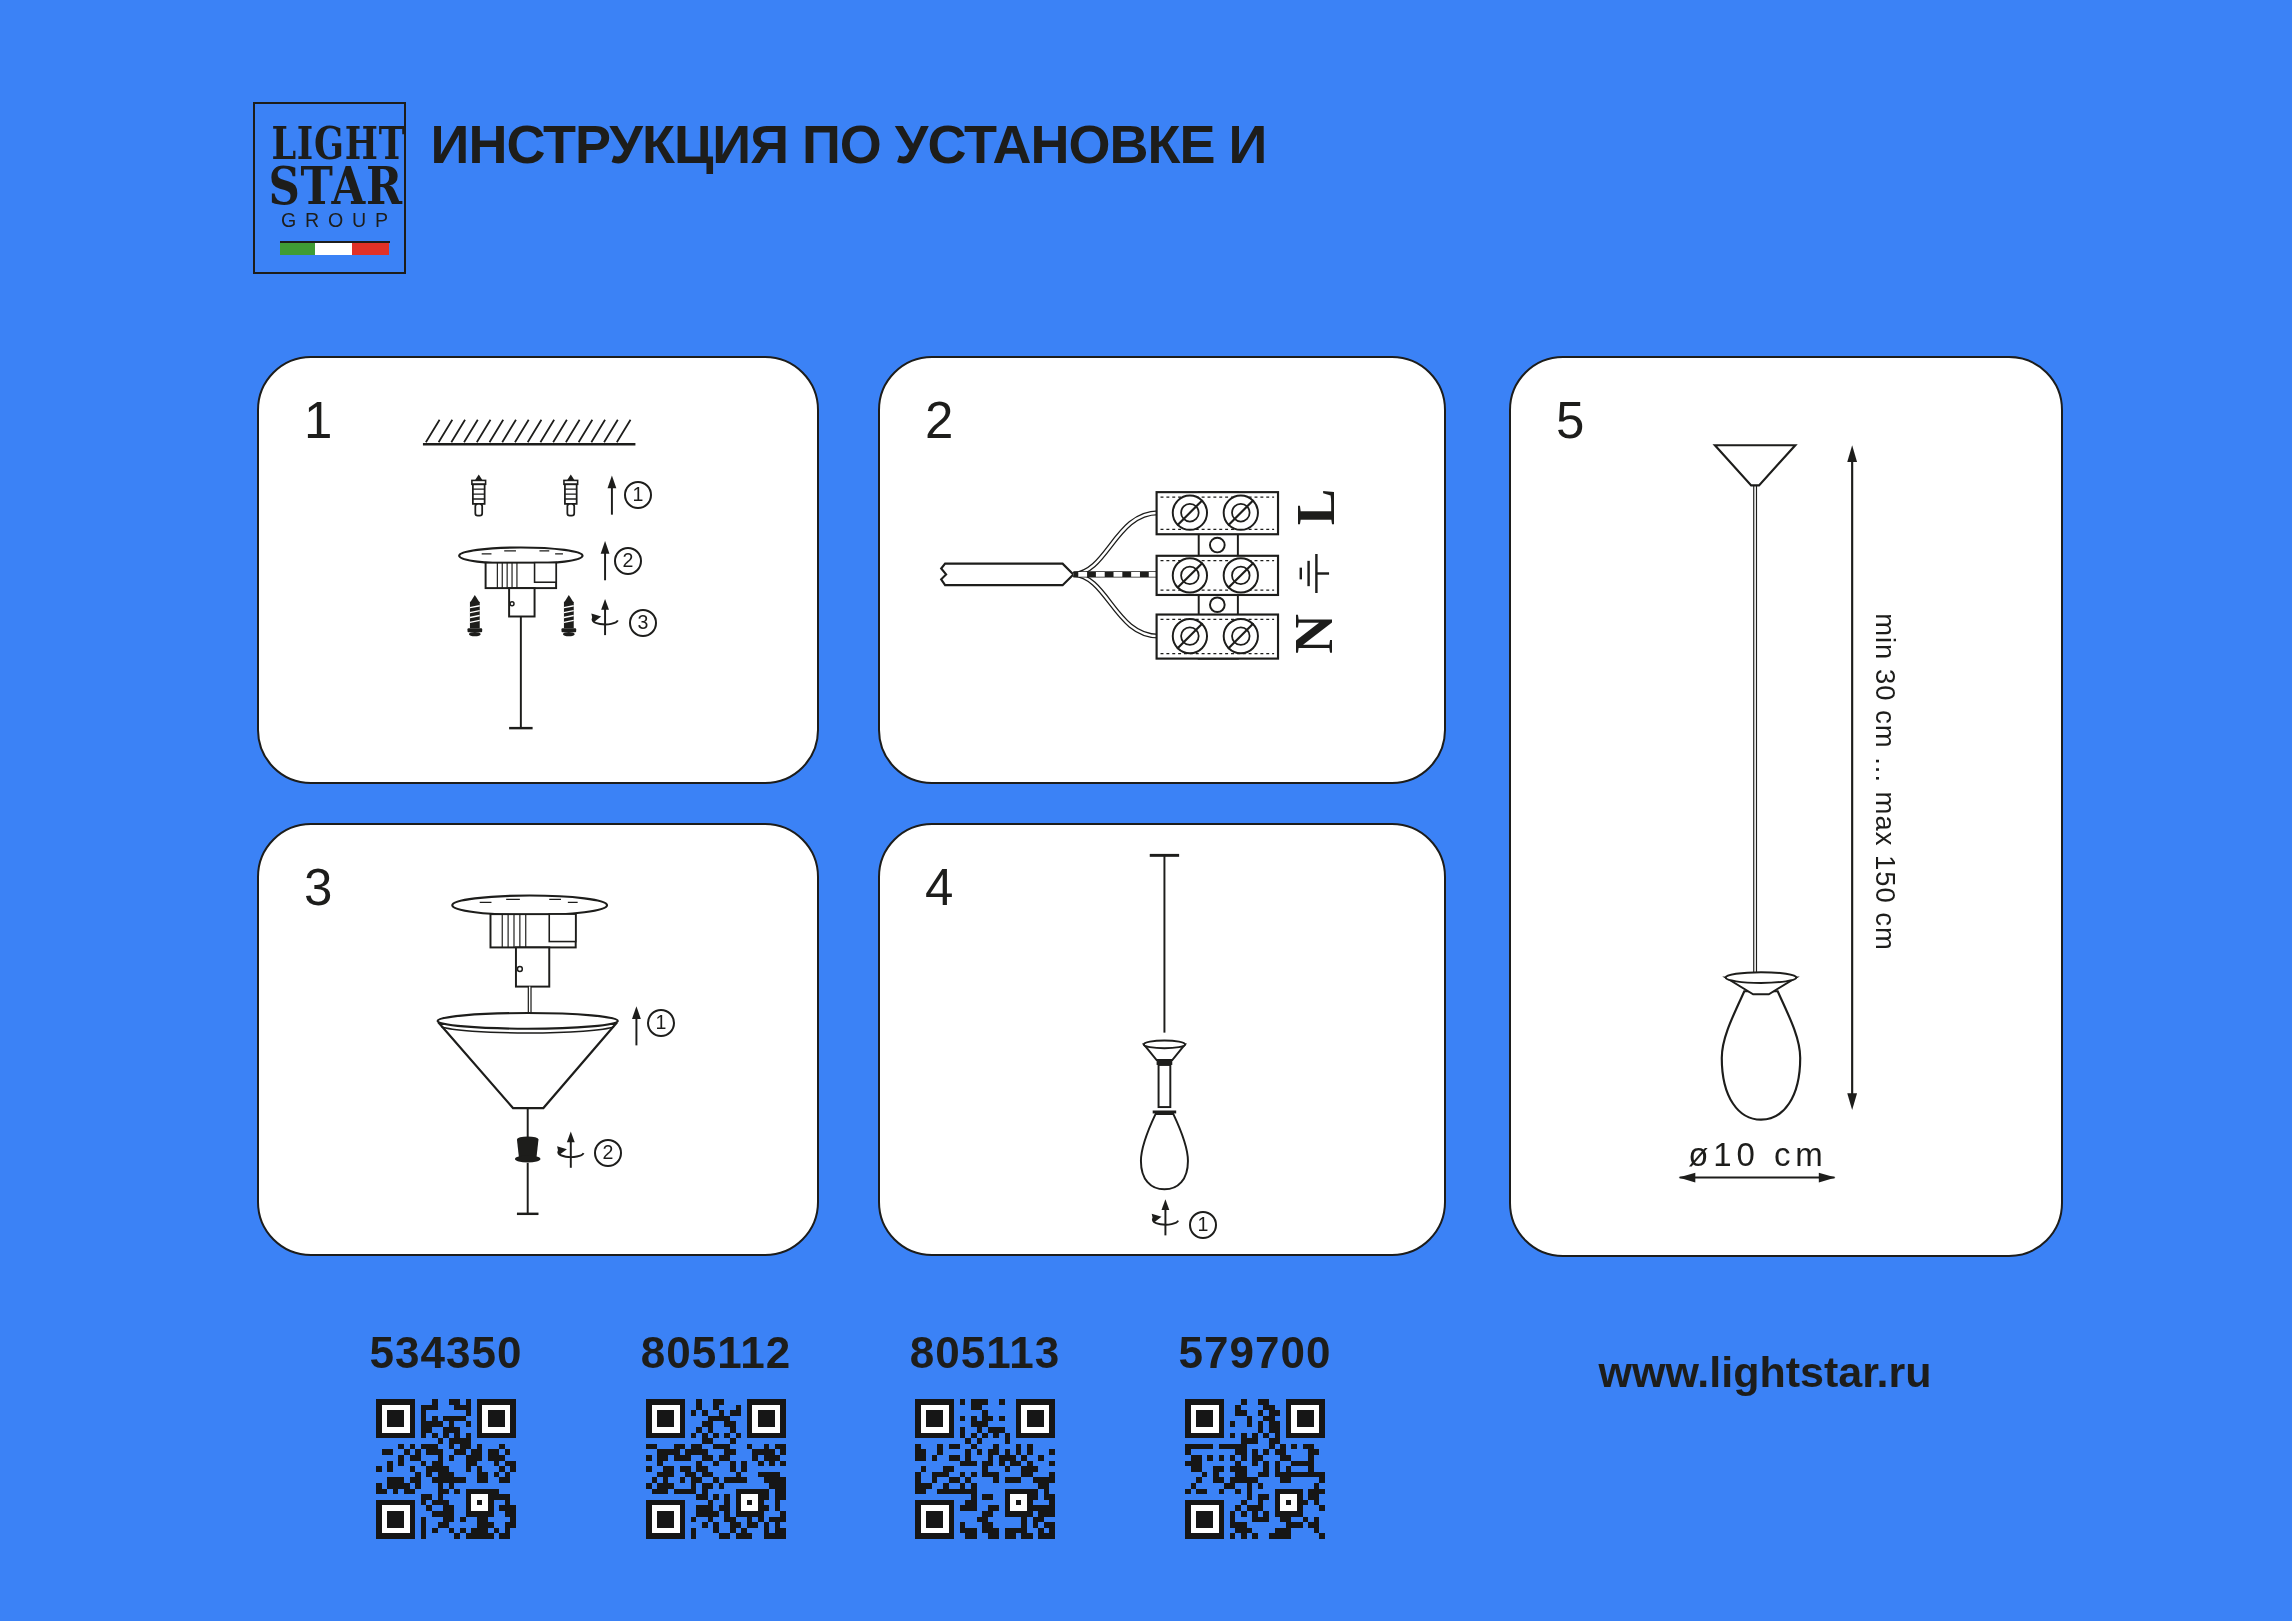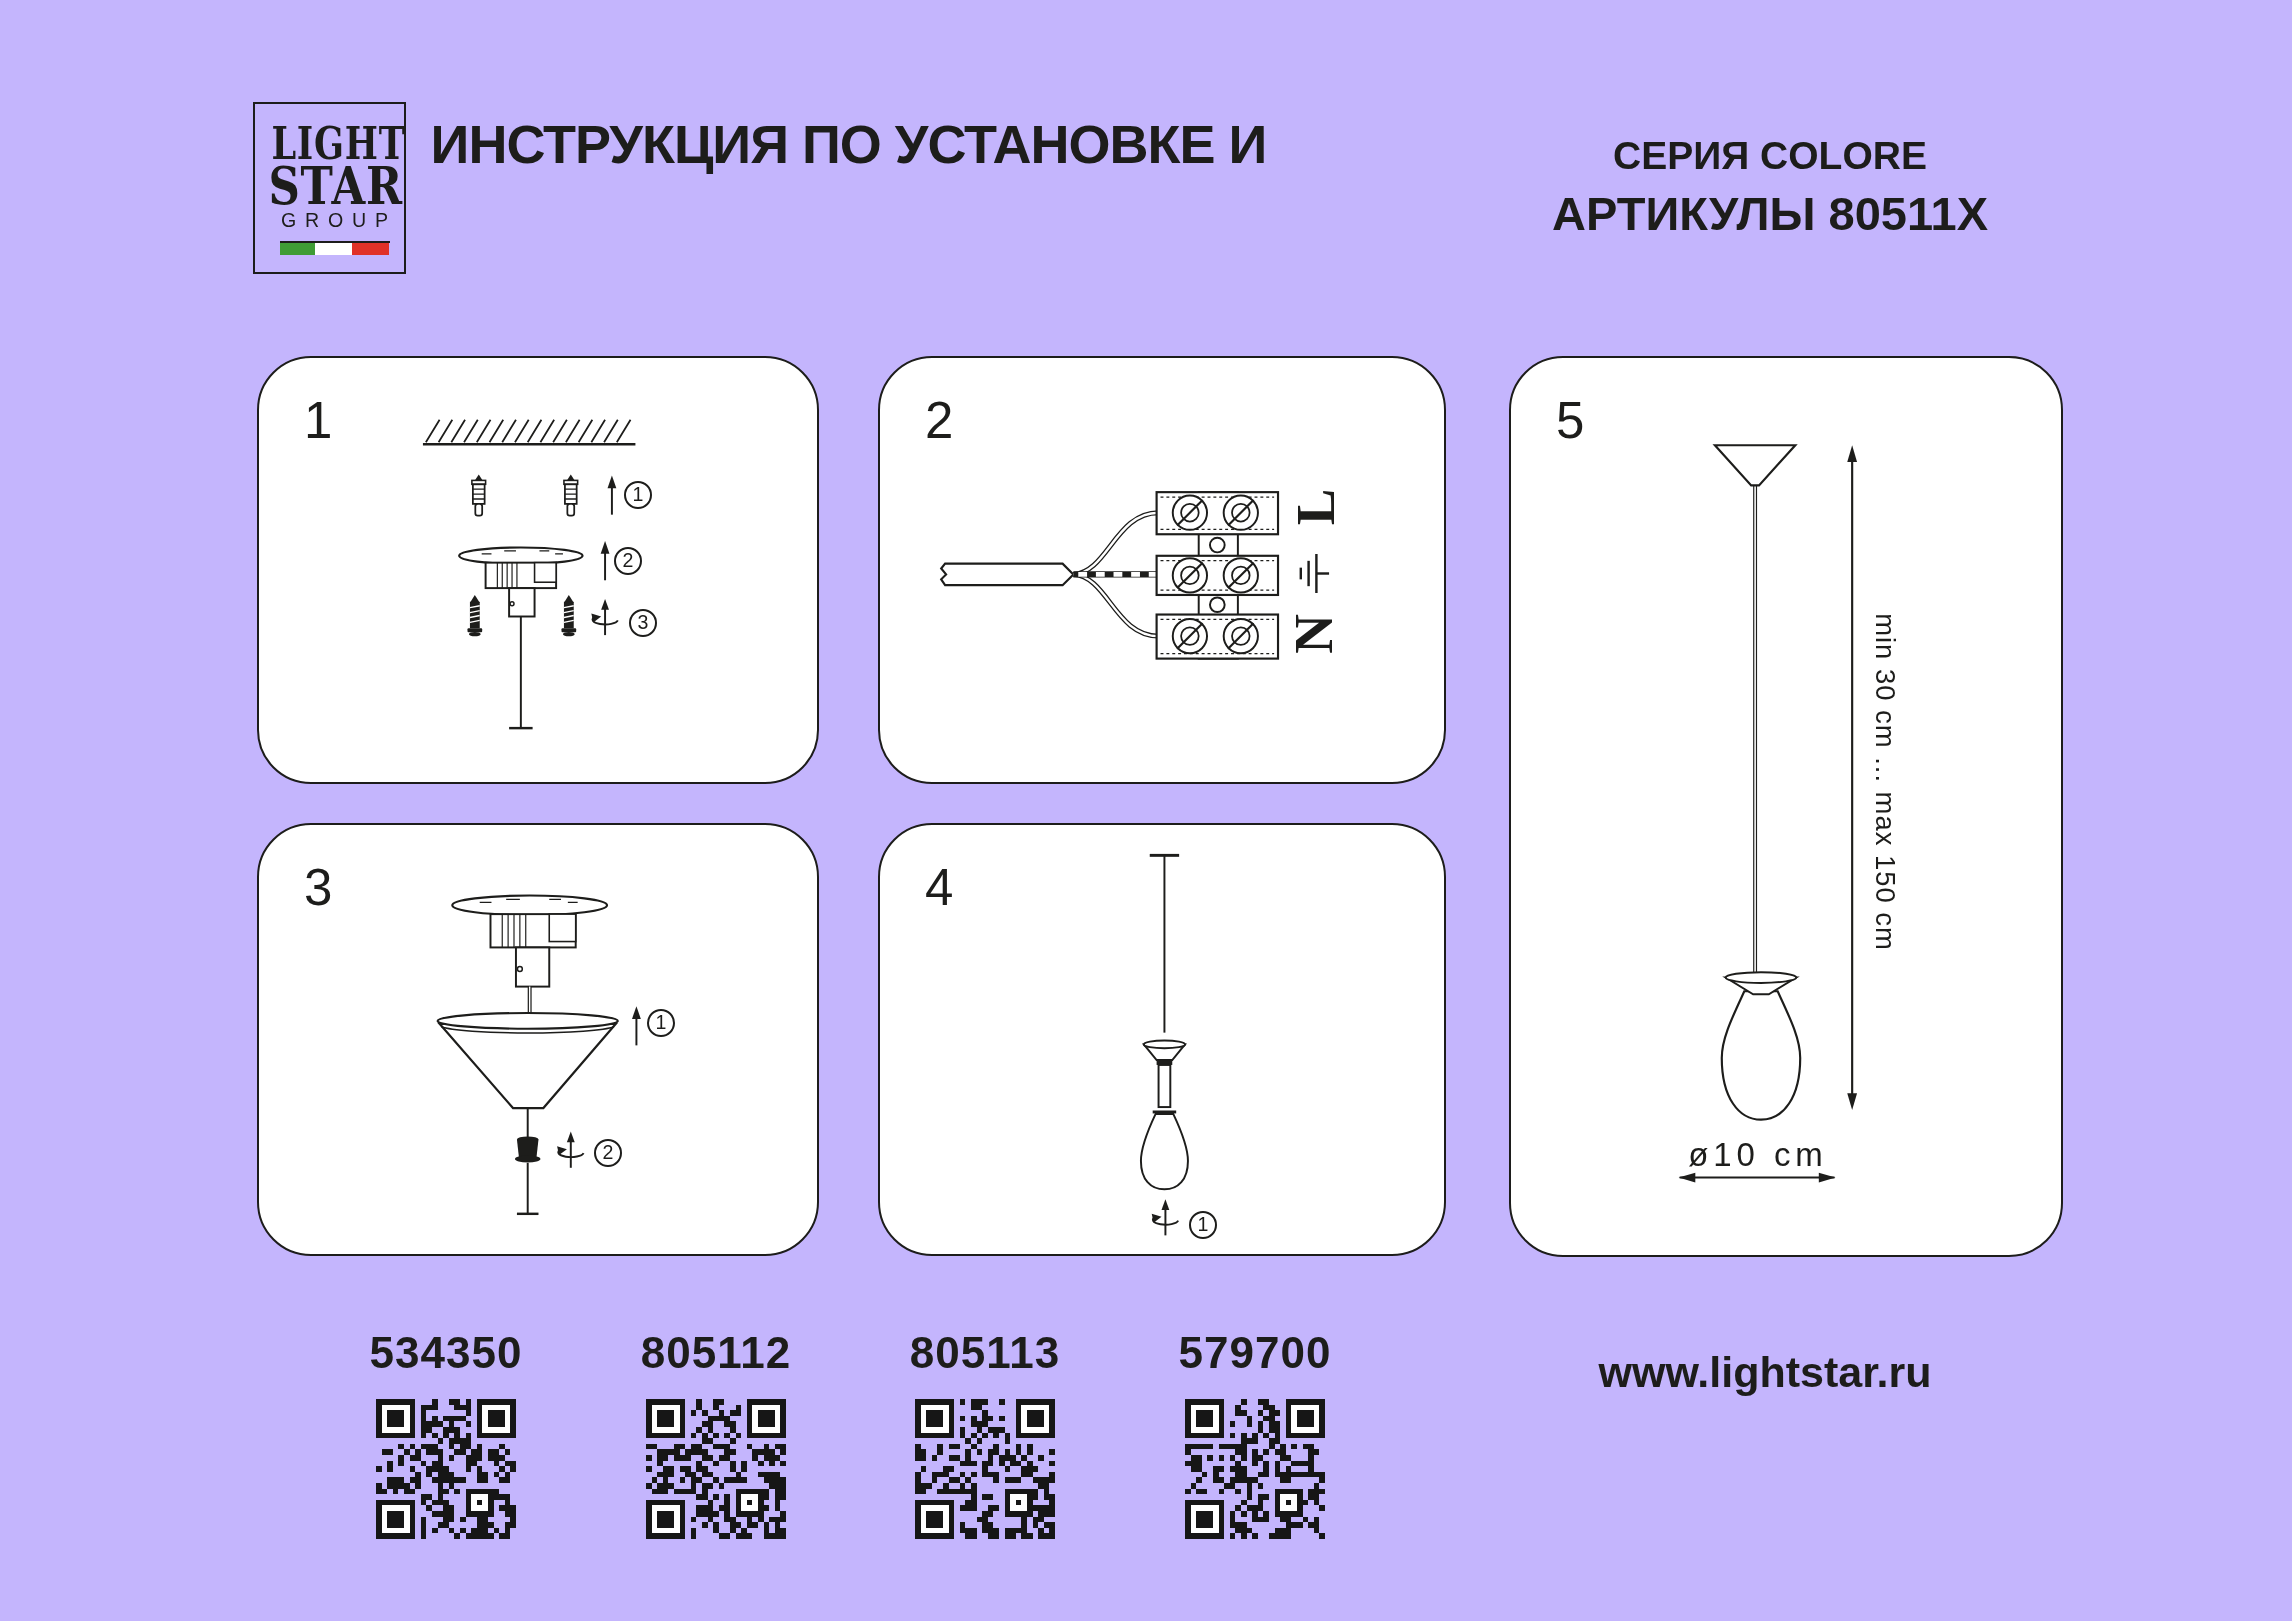--- a/index.html
+++ b/index.html
@@ -1,16 +1,16 @@
 <!DOCTYPE html>
 <html><head>
 <meta charset="utf-8">
 <style>
   html,body{margin:0;padding:0;background:#fff;}
-  .page{position:relative;width:2293px;height:1621px;background:#c4b5fd;overflow:hidden;
+  .page{position:relative;width:2293px;height:1621px;background:#3b82f6;overflow:hidden;
         font-family:"Liberation Sans",sans-serif;color:#1d1d1b;}
   
   .logo-box{position:absolute;left:253px;top:102px;width:153px;height:172px;
             border:2px solid #1d1d1b;box-sizing:border-box;text-align:center;}
   .logo-light{margin-top:19.6px;font:700 45px/39px "DejaVu Serif",serif;transform:scaleX(.78);letter-spacing:1px;}
   .logo-star{font:700 53px/45px "DejaVu Serif",serif;transform:scaleX(.82);letter-spacing:1px;}
   .logo-group{margin-top:2px;font:400 19.6px/21.6px "Liberation Sans",sans-serif;letter-spacing:8.8px;margin-right:-8.8px;margin-left:10px;}
   .logo-flag{position:absolute;left:24.5px;top:137px;width:110px;height:11.8px;
              border-top:2px solid #1d1d1b;display:flex;}
   .logo-flag span{height:100%;}
@@ -54,24 +54,20 @@
     <div class="logo-group">GROUP</div>
     <div class="logo-flag">
       <span style="width: 35px; background: rgb(63, 156, 53);"></span>
       <span style="width: 37px; background: rgb(255, 255, 255);"></span>
       <span style="width: 37px; background: rgb(224, 49, 39);"></span>
     </div>
   </div>
 
   <div class="title">
     <div>ИНСТРУКЦИЯ ПО УСТАНОВКЕ И</div>
-  </div>
-  <div class="series-wrap">
-    <div class="series-line1">СЕРИЯ COLORE</div>
-    <div class="series-line2">АРТИКУЛЫ 80511X</div>
   </div>
 
   <div class="panel" style="left:257px;top:356px;width:562px;height:428px">
     <div class="stepnum">1</div>
     <svg class="art" width="557" height="423" viewBox="0 0 568 432">
       <g>
         <line class="s" x1="167" y1="88" x2="384" y2="88" stroke-width="2.5"></line>
         <path class="s" stroke-width="1.8" d="M170,86 l14,-23 M183,86 l14,-23 M196,86 l14,-23 M209,86 l14,-23 M222,86 l14,-23 M235,86 l14,-23 M248,86 l14,-23 M261,86 l14,-23 M274,86 l14,-23 M287,86 l14,-23 M300,86 l14,-23 M313,86 l14,-23 M326,86 l14,-23 M339,86 l14,-23 M352,86 l14,-23 M365,86 l14,-23"></path>
       </g>
       <g transform="translate(224,119)">

